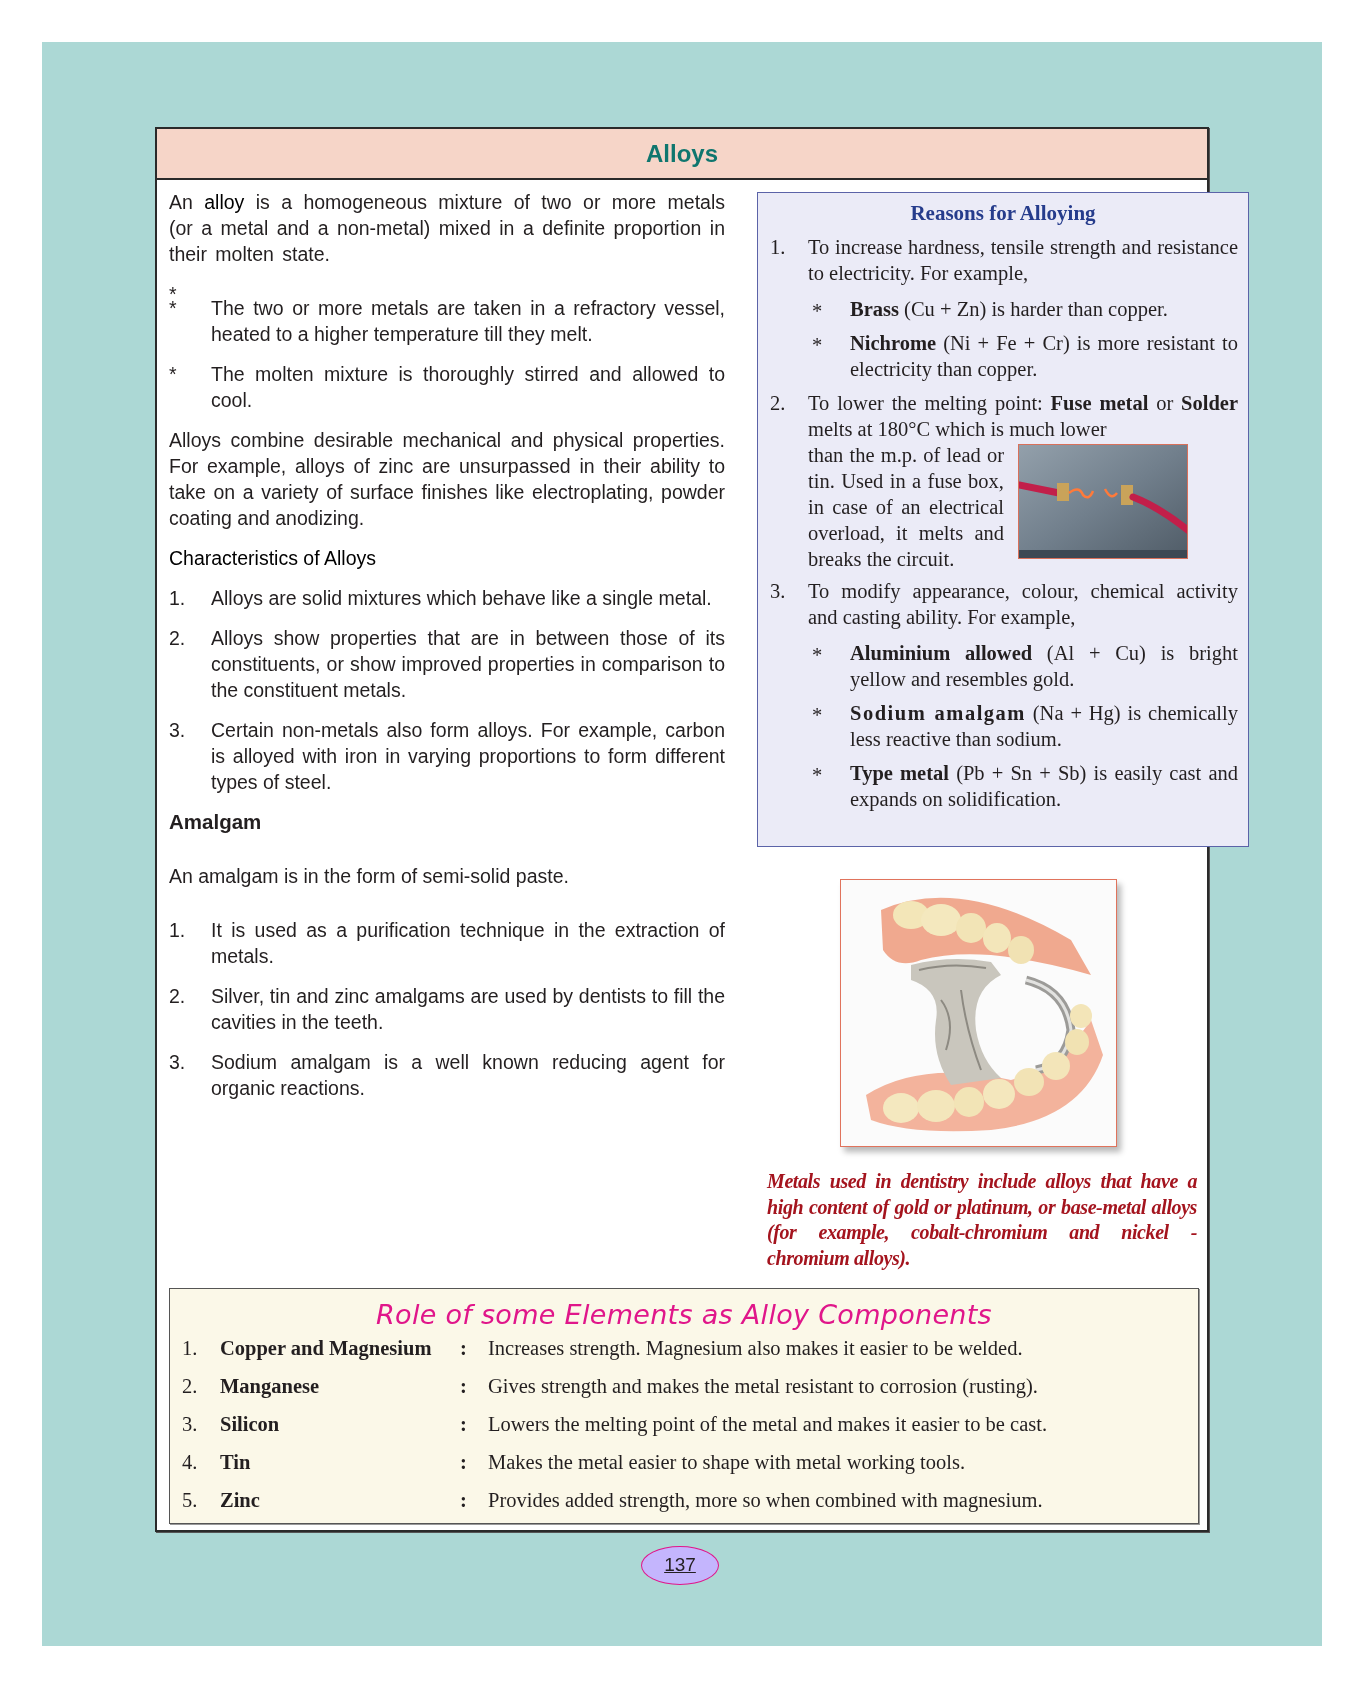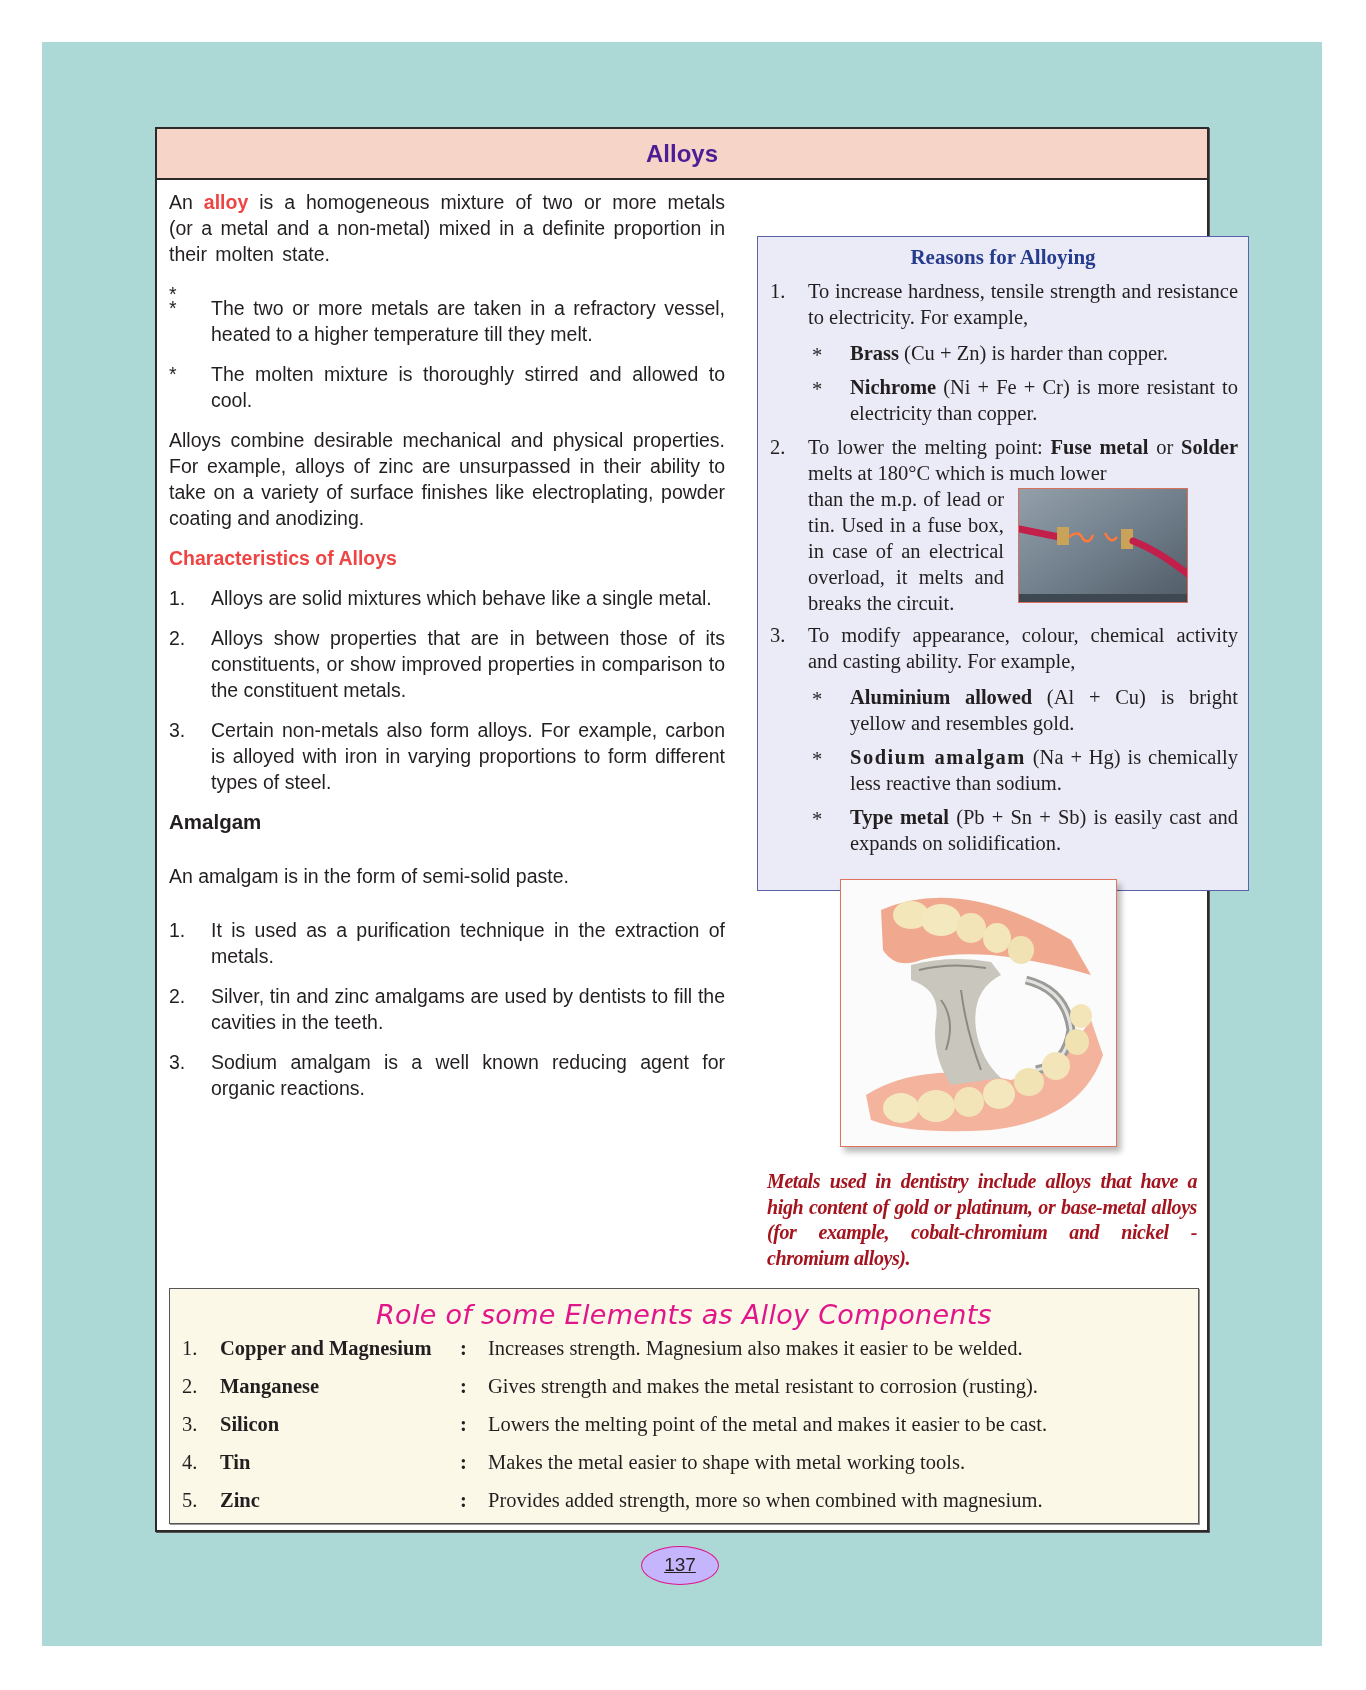--- a/index.html
+++ b/index.html
@@ -5,38 +5,38 @@
   * { box-sizing: border-box; margin: 0; padding: 0; }
   html, body { width: 1366px; height: 1690px; background: #ffffff; overflow: hidden; }
   body { position: relative; font-family: "Liberation Sans", sans-serif; color: #231f20; }
 
   .teal { position: absolute; left: 42px; top: 42px; width: 1280px; height: 1604px; background: #acd8d5; }
 
   .mainbox { position: absolute; left: 155px; top: 127px; width: 1054px; height: 1405px;
              background: #ffffff; border: 2px solid #2a2a2a; box-shadow: 1px 1px 0 #555; }
   .mainbox .hdr { position: absolute; left: 0; top: 0; right: 0; height: 51px; background: #f6d5c8;
                   border-bottom: 2px solid #2a2a2a; text-align: center; }
-  .mainbox .hdr span { font-weight: bold; font-size: 24px; line-height: 50px; color: #4c1d95; }
+  .mainbox .hdr span { font-weight: bold; font-size: 24px; line-height: 50px; color: #0f766e; }
 
   
   .left { position: absolute; left: 12px; top: 60px; width: 556px; font-size: 19.5px; line-height: 26px; }
   .left p { text-align: justify; }
-  .left .red { color: #ef4444; font-weight: bold; }
+  .left .red { color: #000000; font-weight: normal; }
   .left .b { font-weight: bold; }
   .item { position: relative; padding-left: 42px; text-align: justify; }
   .item .mk { position: absolute; left: 0; top: 0; width: 40px; }
   .sp6 { height: 14px; }
   .sp10 { height: 14px; }
   .h2 { font-weight: bold; font-size: 20.5px; }
   .spaced { word-spacing: 3px; }
 
   
   .reasons { position: absolute; left: 600px; top: 63px; width: 492px; height: 655px;
              background: #ebebf7; border: 1.5px solid #5b63a8;
-             font-family: "Liberation Serif", serif; font-size: 20.5px; line-height: 26px; color: #231f20; margin-top: 44px; }
+             font-family: "Liberation Serif", serif; font-size: 20.5px; line-height: 26px; color: #231f20; }
   .reasons .title { text-align: center; color: #263c8c; font-weight: bold; font-size: 21px; margin-top: 7px; }
   .reasons .ri { position: relative; padding-left: 50px; padding-right: 10px; text-align: justify; }
   .reasons .ri .mk { position: absolute; left: 12px; top: 0; }
   .reasons .sub { position: relative; padding-left: 92px; padding-right: 10px; text-align: justify; }
   .reasons .sub .mk { position: absolute; left: 54px; top: 2px; }
   .reasons b { font-weight: bold; }
   .fuse-row { position: relative; height: 128px; padding-left: 24px; }
   .fuse-text { position: absolute; left: 50px; top: 0; width: 196px; text-align: justify; }
   .fuse-img { position: absolute; left: 260px; top: 2px; width: 170px; height: 115px;
               border: 1.5px solid #d9705a; overflow: hidden;

